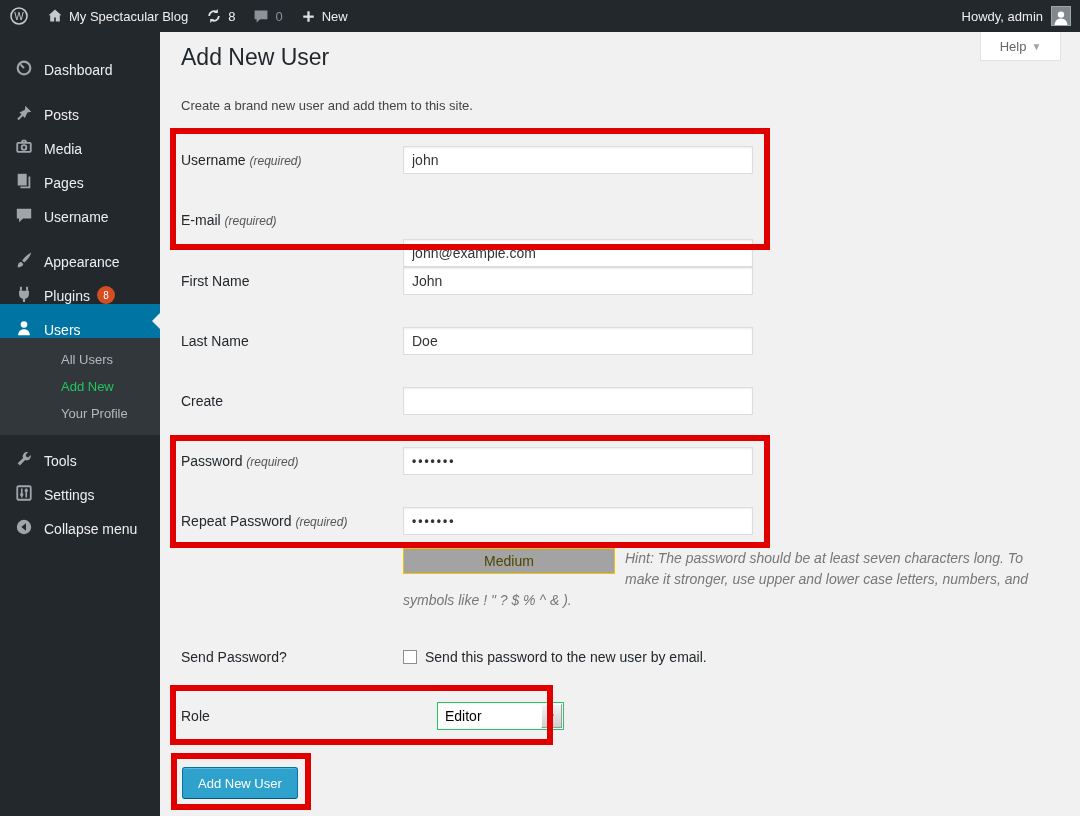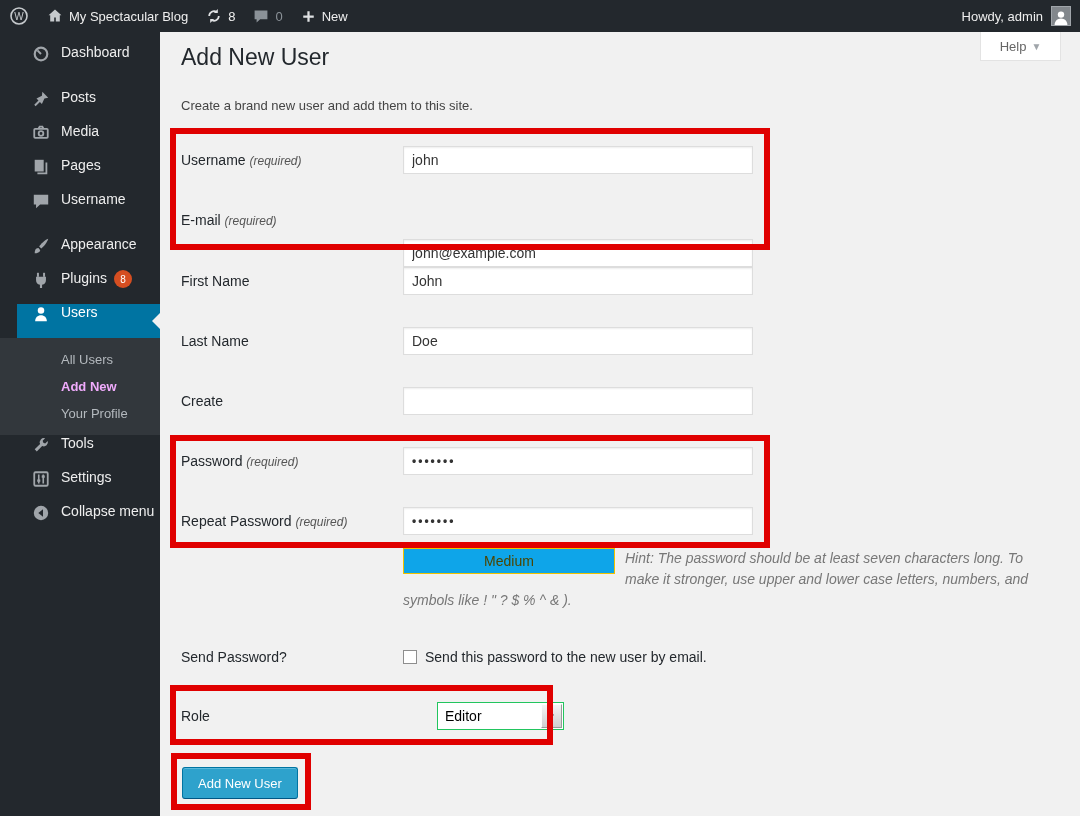--- a/index.html
+++ b/index.html
@@ -12,36 +12,36 @@
   .ab-item { display:flex; align-items:center; gap:6px; padding:0 9px; height:32px; cursor:pointer; }
   .ab-item svg { display:block; }
   .ab-gray { color:#8b9298; }
   .ab-spacer { flex:1; }
   .ab-avatar { width:20px; height:20px; background:#82878c; border:1px solid #a0a5aa;
     display:flex; align-items:flex-end; justify-content:center; overflow:hidden; margin-left:2px; }
 
   
   #sidebar { position:absolute; left:0; top:32px; width:160px; height:784px;
     background:#23282d; color:#eee; }
-  .menu-item { position:relative; height:34px; display:flex; align-items:flex-start;
-    font-size:14px; cursor:pointer;margin-left:17px; }
+  .menu-item { position:relative; height:34px; display:flex; align-items:flex-end;
+    font-size:14px; cursor:pointer; }
   .menu-item .mi-icon { width:20px; height:20px; margin:0 10px 0 14px; color:#a0a5aa;
     display:flex; align-items:center; justify-content:center; flex:0 0 auto; }
   .menu-item.active { background:#0074a2; color:#fff; }
   .menu-item.active .mi-icon { color:#fff; }
   .menu-item.active::after { content:""; position:absolute; right:0; top:50%;
     margin-top:-8px; border:8px solid transparent; border-right-color:#f1f1f1; }
   .menu-gap { height:11px; }
   .badge { display:inline-flex; align-items:center; justify-content:center;
     min-width:18px; height:18px; border-radius:50%; background:#d54e21; color:#fff;
     font-size:10px; margin-left:7px; }
   #users-submenu { background:#32373c; padding:8px 17px; }
   .submenu-item { height:27px; line-height:27px; padding-left:44px; font-size:13px;
     color:#b4b9be; cursor:pointer; }
-  .submenu-item.current { color:#f0abfc; font-weight:bold; }
+  .submenu-item.current { color:#22c55e; font-weight:normal; }
 
   
   #help-tab { position:absolute; top:32px; right:19px; width:81px; height:29px;
     background:#fff; border:1px solid #e3e3e3; border-top:none; display:flex;
     align-items:center; justify-content:center; gap:5px; color:#666; font-size:13px; cursor:pointer; }
   #help-tab .arrow { color:#a0a5aa; font-size:10px; }
 
   
   #content { position:absolute; left:160px; top:32px; width:920px; height:784px; }
   #page-title { position:absolute; left:21px; top:12px; font-size:23px; font-weight:normal;
@@ -51,21 +51,21 @@
   .frow-label { position:absolute; left:21px; width:218px; height:28px; line-height:28px;
     font-size:14px; color:#23282d; }
   .req { font-style:italic; font-size:12px; color:#555; }
   .frow-input { position:absolute; left:243px; width:350px; height:28px;
     border:1px solid #ddd; background:#fff; padding:0 8px; font-size:14px; color:#333;
     box-shadow:inset 0 1px 2px rgba(0,0,0,.07); font-family:"Liberation Sans",sans-serif; }
   .pwd { letter-spacing:2px; font-weight:bold; font-size:12px; }
 
   #strength-hint { position:absolute; left:243px; top:516px; width:632px; }
   #strength-box { float:left; width:212px; height:26px; margin:0 10px 4px 0;
-    background:#0ea5e9; border:1px solid #f0c200; text-align:center; line-height:24px;
+    background:#a3a3a3; border:1px solid #f0c200; text-align:center; line-height:24px;
     font-size:14px; color:#4d4500; }
   #pwd-hint { font-style:italic; font-size:14px; line-height:21px; color:#777; }
 
   #send-label { top:611px; }
   #send-checkbox { position:absolute; left:243px; top:618px; width:14px; height:14px;
     background:#fff; border:1px solid #8e8e8e; cursor:pointer; }
   #send-cb-label { position:absolute; left:265px; top:611px; height:28px; line-height:28px;
     font-size:14px; color:#23282d; }
 
   #role-label { top:670px; }

